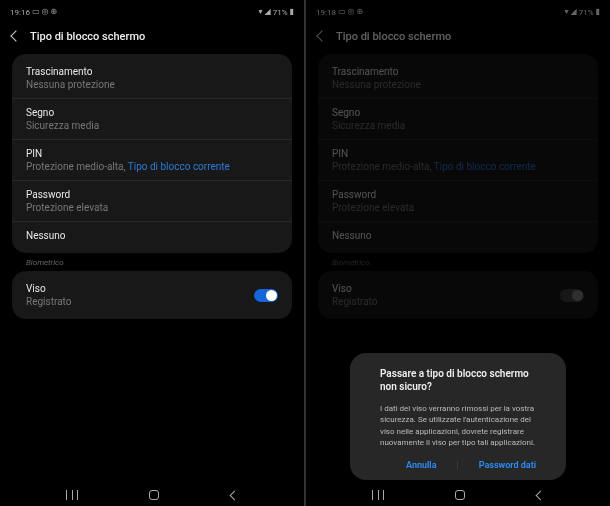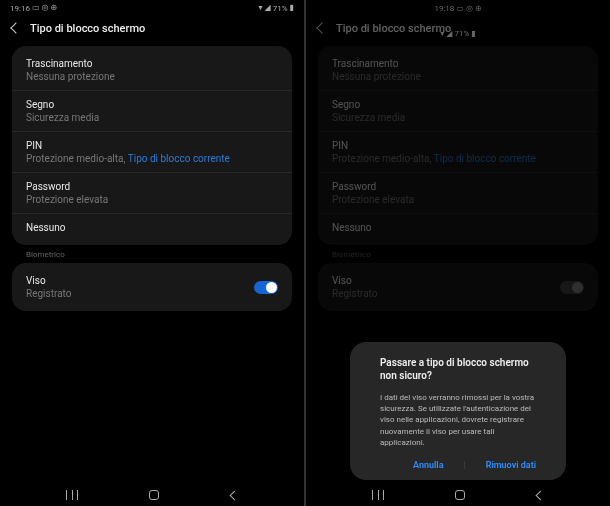--- a/index.html
+++ b/index.html
@@ -12,32 +12,31 @@
     gap: 2px;
   }
   .screen {
     width: 304px;
     height: 506px;
     background: #000;
     position: relative;
     overflow: hidden;
   }
   .dimmed .content { opacity: 0.35; }
-  .dimmed .status-bar { opacity: 0.6; flex-direction: column; }
+  .dimmed .status-bar { opacity: 0.6; }
   .dimmed .header { opacity: 0.4; }
 
   .status-bar {
     height: 16px;
     display: flex;
     justify-content: space-between;
     align-items: center;
-    padding: 4px 10px;
+    padding: 12px 10px;
     font-size: 8px;
     color: #aaa;
-    gap: 16px;
   }
   .status-left, .status-right { display: flex; align-items: center; gap: 2px; }
   .status-right span { font-size: 8px; }
   .ico { display: inline-block; line-height: 1; }
 
   .header {
     height: 24px;
     display: flex;
     align-items: center;
     padding: 0 12px;
@@ -66,21 +65,21 @@
     border-bottom: 1px solid rgba(80,80,80,0.3);
     display: flex;
     justify-content: space-between;
     align-items: center;
   }
   .card .row:last-child { border-bottom: none; }
   .row-text { flex: 1; }
   .row-title { color: #e8e8e8; font-size: 10px; }
   .row-sub { color: #777; font-size: 10px; margin-top: 2px; }
   .row-sub .link { color: #2d7bd6; }
-  .section-h { color: #666; font-size: 8px; padding: 2px 14px 4px; }
+  .section-h { color: #666; font-size: 8px; padding: 2px 14px 4px; font-style: italic; }
 
   .toggle {
     width: 24px;
     height: 13px;
     background: #1565d8;
     border-radius: 7px;
     position: relative;
   }
   .toggle::after {
     content: "";
@@ -273,25 +272,25 @@
           <div class="row-title">Viso</div>
           <div class="row-sub">Registrato</div>
         </div>
         <div class="toggle"></div>
       </div>
     </div>
   </div>
 
   <div class="dialog">
     <div class="dialog-title">Passare a tipo di blocco schermo non sicuro?</div>
-    <div class="dialog-body">I dati del viso verranno rimossi per la vostra sicurezza. Se utilizzate l'autenticazione del viso nelle applicazioni, dovrete registrare nuovamente il viso per usare tali applicazioni.</div>
+    <div class="dialog-body">I dati del viso verranno rimossi per la vostra sicurezza. Se utilizzate l'autenticazione del viso nelle applicazioni, dovrete registrare nuovamente il viso per tipo tali applicazioni.</div>
     <div class="dialog-actions">
       <span class="dialog-btn">Annulla</span>
       <span class="sep">|</span>
-      <span class="dialog-btn">Rimuovi dati</span>
+      <span class="dialog-btn">Password dati</span>
     </div>
   </div>
 
   <div class="nav-bar">
     <div class="nav-recent"></div>
     <div class="nav-home"></div>
     <div class="nav-back"></div>
   </div>
 </div>
 

